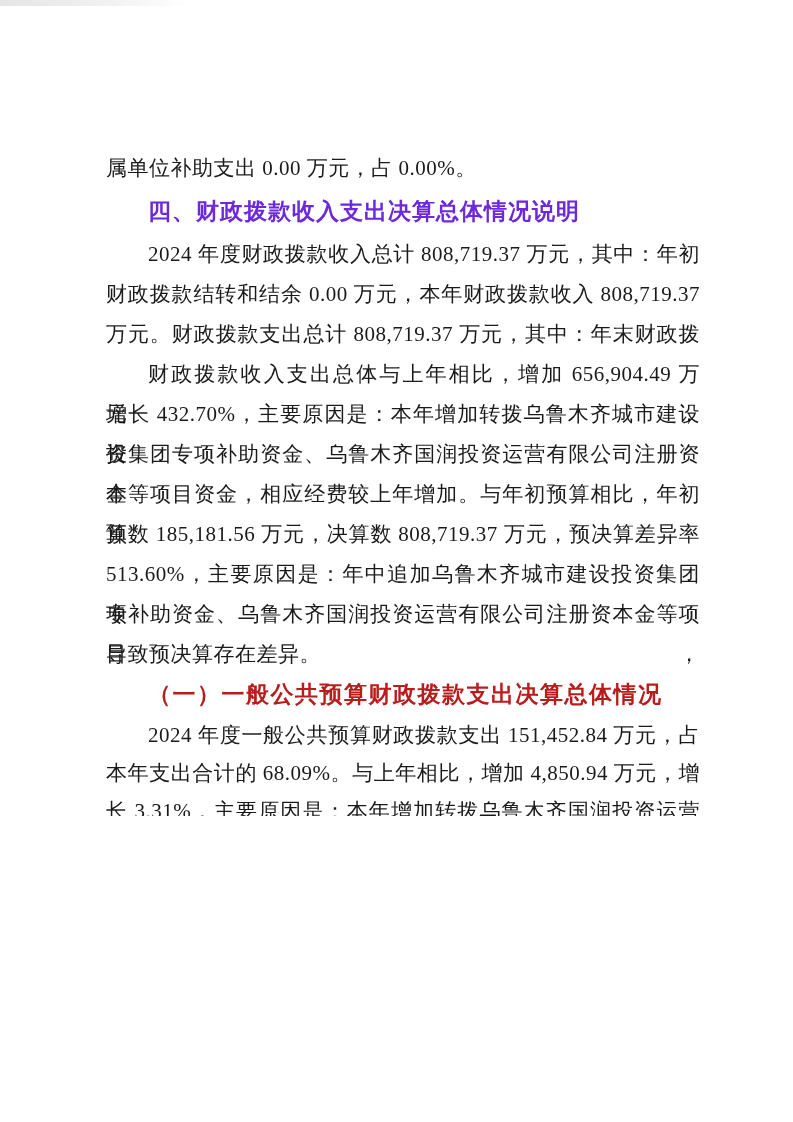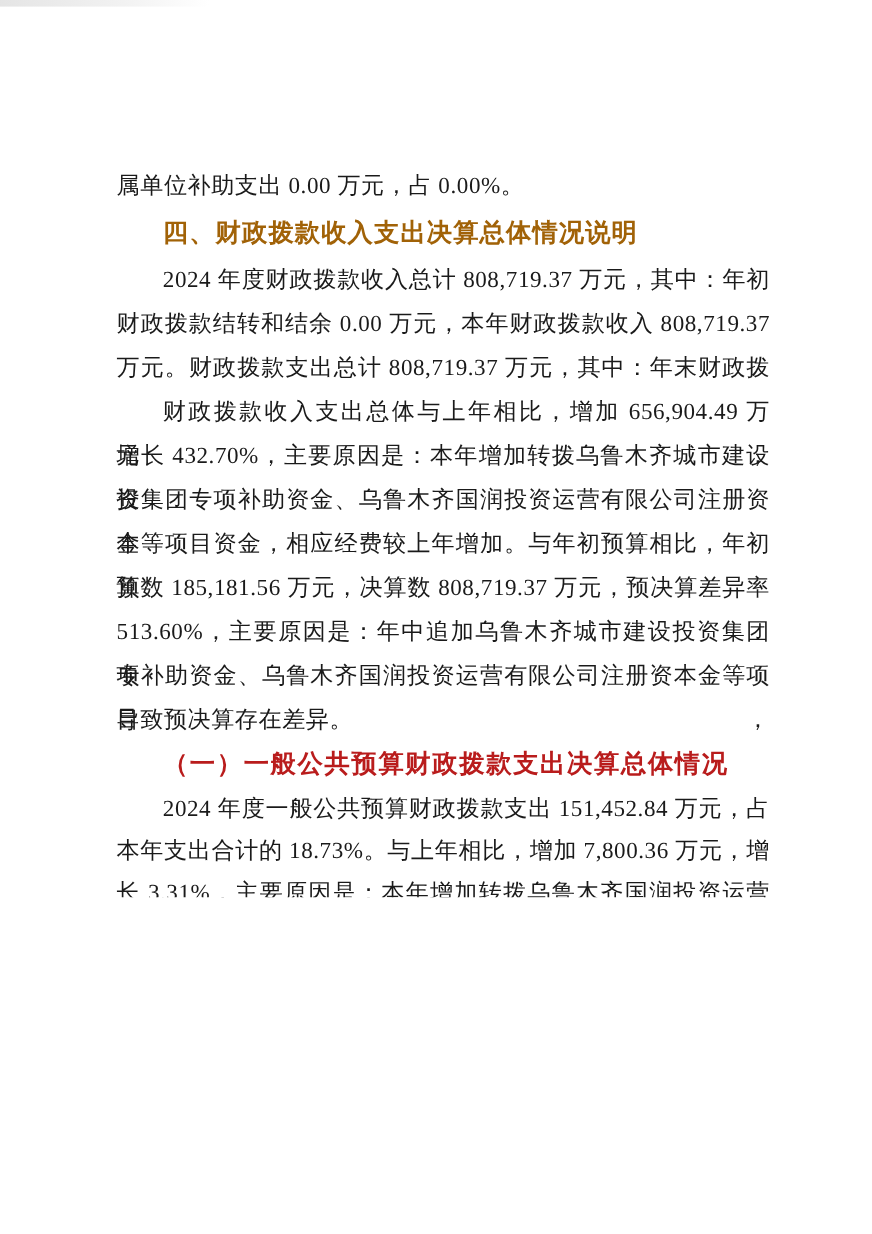--- a/index.html
+++ b/index.html
@@ -46,21 +46,21 @@
     text-align: justify;
     text-align-last: justify;
   }
   .ln.ind {
     text-indent: 42px;
   }
   .h1 {
     font-family: "Liberation Sans", "DejaVu Sans", sans-serif;
     font-weight: 700;
     font-size: 23px;
-    color: #a16207;
+    color: #6d28d9;
     height: 46px;
     line-height: 46px;
     padding-left: 42px;
     letter-spacing: 1px;
   }
   .h1.tight {
     height: 42px;
     line-height: 42px;
   }
   .h2 {
@@ -111,21 +111,21 @@
     <div class="ln j">金等项目资金，相应经费较上年增加。与年初预算相比，年初预</div>
     <div class="ln j">算数 185,181.56 万元，决算数 808,719.37 万元，预决算差异率</div>
     <div class="ln j">513.60%，主要原因是：年中追加乌鲁木齐城市建设投资集团专</div>
     <div class="ln j">项补助资金、乌鲁木齐国润投资运营有限公司注册资本金等项目，</div>
     <div class="ln">导致预决算存在差异。</div>
 
 
     <div class="h2">（一）一般公共预算财政拨款支出决算总体情况</div>
 
     <div class="ln j ind tight">2024 年度一般公共预算财政拨款支出 151,452.84 万元，占</div>
-    <div class="ln j tight">本年支出合计的 18.73%。与上年相比，增加 7,800.36 万元，增</div>
+    <div class="ln j tight">本年支出合计的 68.09%。与上年相比，增加 4,850.94 万元，增</div>
     <div class="ln j tight">长 3.31%，主要原因是：本年增加转拨乌鲁木齐国润投资运营有</div>
     <div class="ln j tight">限公司注册资本金项目资金，相应经费较上年增加。与年初预算</div>
     <div class="ln j tight">相比,年初预算数 182,003.58 万元，决算数 151,452.84 万元，</div>
 
   </div>
 
   <div class="page-number">8</div>
 
 </div>
 

